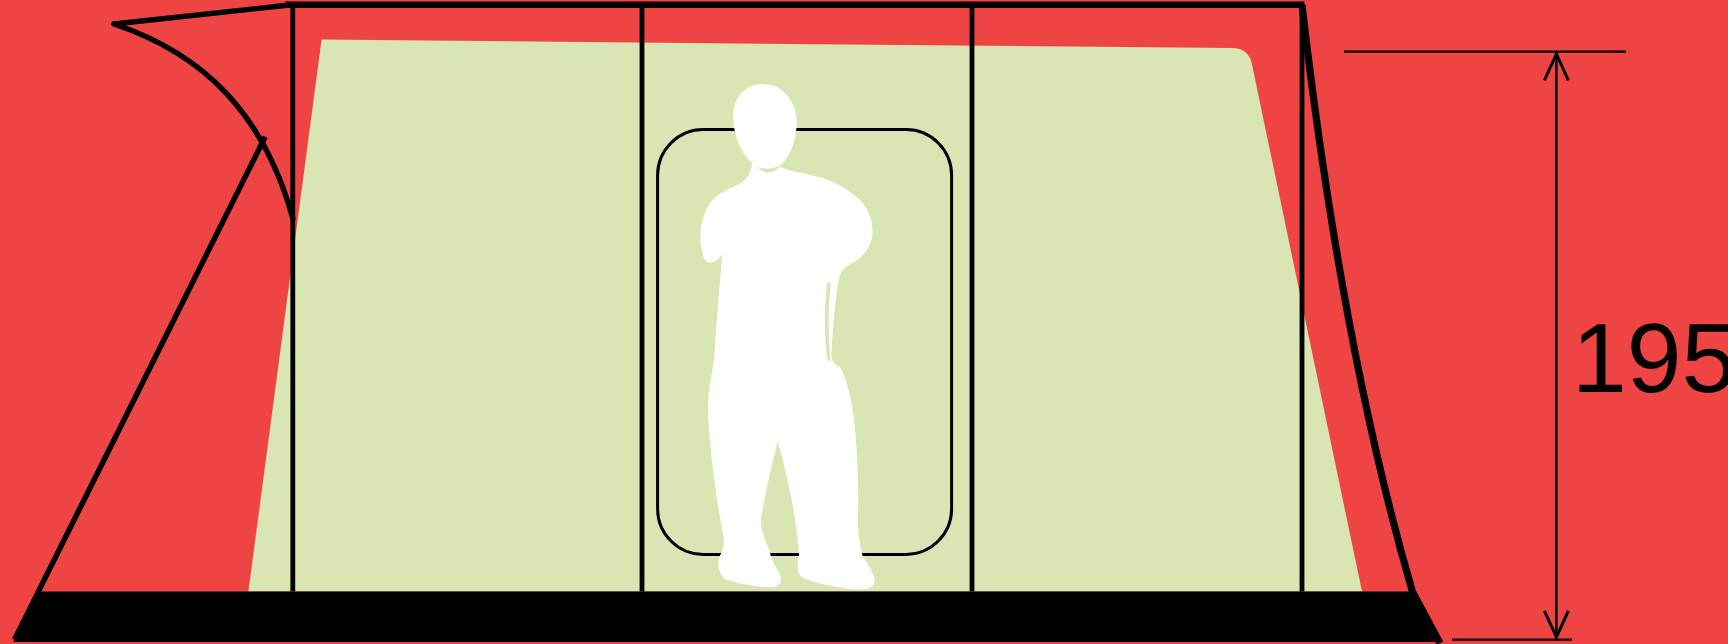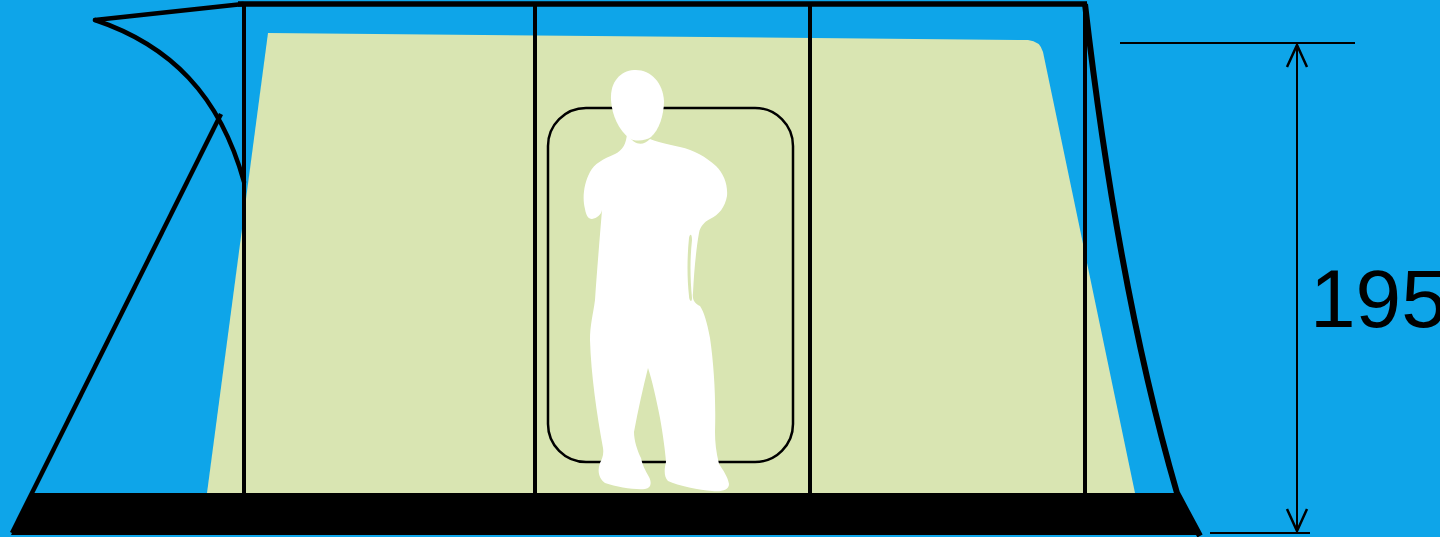--- a/index.html
+++ b/index.html
@@ -1,19 +1,19 @@
 <!DOCTYPE html>
 <html><head>
 <meta charset="utf-8">
 <style>
   html,body{margin:0;padding:0;background:#ffffff;}
   .stage{
     position:relative;
     width:1440px;height:537px;
-    background:#0ea5e9;
+    background:#ef4444;
     overflow:hidden;
     font-family:"Liberation Sans", sans-serif;
   }
   svg{display:block;}
   .outline{stroke:#000000;fill:none;}
   .thin{stroke:#000000;fill:none;}
   .dim-text{
     font-family:"Liberation Sans", sans-serif;
     font-size:82px;
     fill:#000000;

